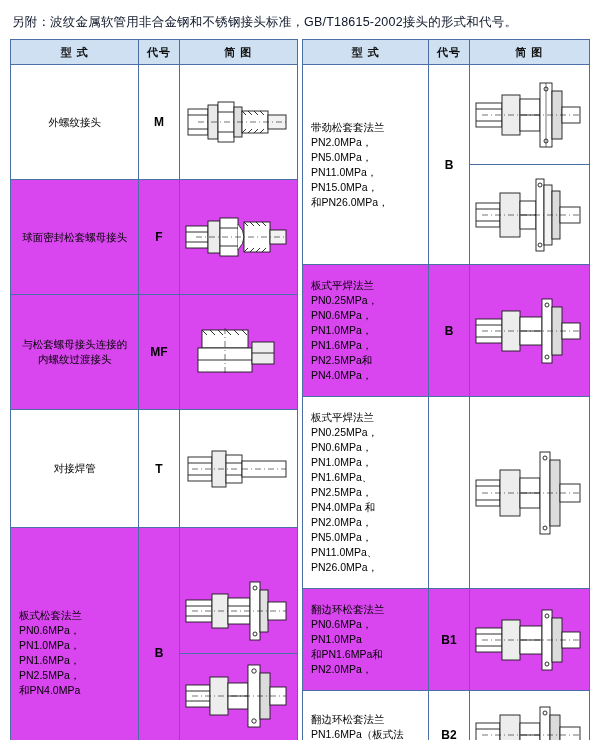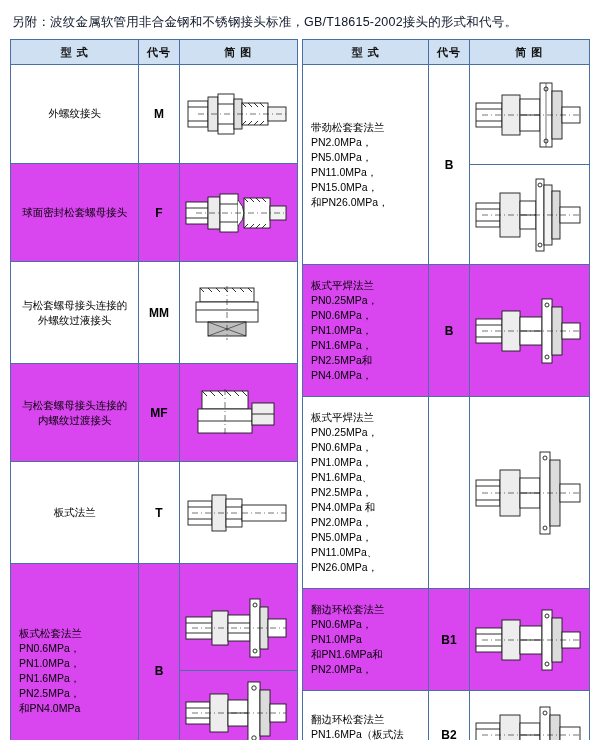--- a/index.html
+++ b/index.html
@@ -160,39 +160,20 @@
                   <path d="M62 16 l4 4 M68 16 l4 4 M74 16 l4 4 M80 16 l4 4"></path>
                   <path d="M62 46 l4 -4 M68 46 l4 -4 M74 46 l4 -4 M80 46 l4 -4"></path>
                   <rect x="88" y="24" width="16" height="14" fill="#f2f2f2"></rect>
                   <line x1="14" y1="31" x2="104" y2="31" stroke-dasharray="6 3 1 3" stroke-width="0.6"></line>
                 </g>
               </svg>
             </div>
           </td>
         </tr>
 
-        <tr class="plain" style="height:80px;">
-          <td class="type center">与松套螺母接头连接的外螺纹过液接头</td>
-          <td class="code">MM</td>
-          <td class="fig">
-            <div class="fig-wrap">
-              <svg width="112" height="66" viewBox="0 0 112 66">
-                <g fill="none" stroke="#1a1a1a" stroke-width="0.9">
-                  <rect x="18" y="8" width="54" height="14" fill="#fff"></rect>
-                  <path d="M18 8 l4 4 M26 8 l4 4 M34 8 l4 4 M42 8 l4 4 M50 8 l4 4 M58 8 l4 4 M66 8 l4 4"></path>
-                  <rect x="14" y="22" width="62" height="20" fill="#fff"></rect>
-                  <line x1="14" y1="30" x2="76" y2="30"></line>
-                  <rect x="26" y="42" width="38" height="14" fill="#bfbfbf"></rect>
-                  <path d="M26 42 l38 14 M64 42 l-38 14" stroke-width="0.6"></path>
-                  <line x1="45" y1="6" x2="45" y2="60" stroke-dasharray="6 3 1 3" stroke-width="0.6"></line>
-                </g>
-              </svg>
-            </div>
-          </td>
-        </tr>
 
         <tr class="tint" style="height:78px;border-radius:16px;">
           <td class="type center">与松套螺母接头连接的内螺纹过渡接头</td>
           <td class="code">MF</td>
           <td class="fig">
             <div class="fig-wrap">
               <svg width="112" height="64" viewBox="0 0 112 64">
                 <g fill="none" stroke="#1a1a1a" stroke-width="0.9">
                   <rect x="20" y="10" width="46" height="18" fill="#fff"></rect>
                   <path d="M20 10 l5 5 M28 10 l5 5 M36 10 l5 5 M44 10 l5 5 M52 10 l5 5 M60 10 l5 5"></path>
@@ -201,21 +182,21 @@
                   <rect x="70" y="22" width="22" height="22" fill="#ededed"></rect>
                   <line x1="70" y1="33" x2="92" y2="33"></line>
                   <line x1="43" y1="8" x2="43" y2="56" stroke-dasharray="6 3 1 3" stroke-width="0.6"></line>
                 </g>
               </svg>
             </div>
           </td>
         </tr>
 
         <tr class="plain" style="height:80px;">
-          <td class="type center">板式法兰</td>
+          <td class="type center">对接焊管</td>
           <td class="code">T</td>
           <td class="fig">
             <div class="fig-wrap">
               <svg width="112" height="64" viewBox="0 0 112 64">
                 <g fill="none" stroke="#1a1a1a" stroke-width="0.9">
                   <rect x="6" y="20" width="24" height="24" fill="#fff"></rect>
                   <line x1="6" y1="26" x2="30" y2="26"></line>
                   <line x1="6" y1="38" x2="30" y2="38"></line>
                   <rect x="30" y="14" width="14" height="36" fill="#ededed"></rect>
                   <rect x="44" y="18" width="16" height="28" fill="#fff"></rect>

